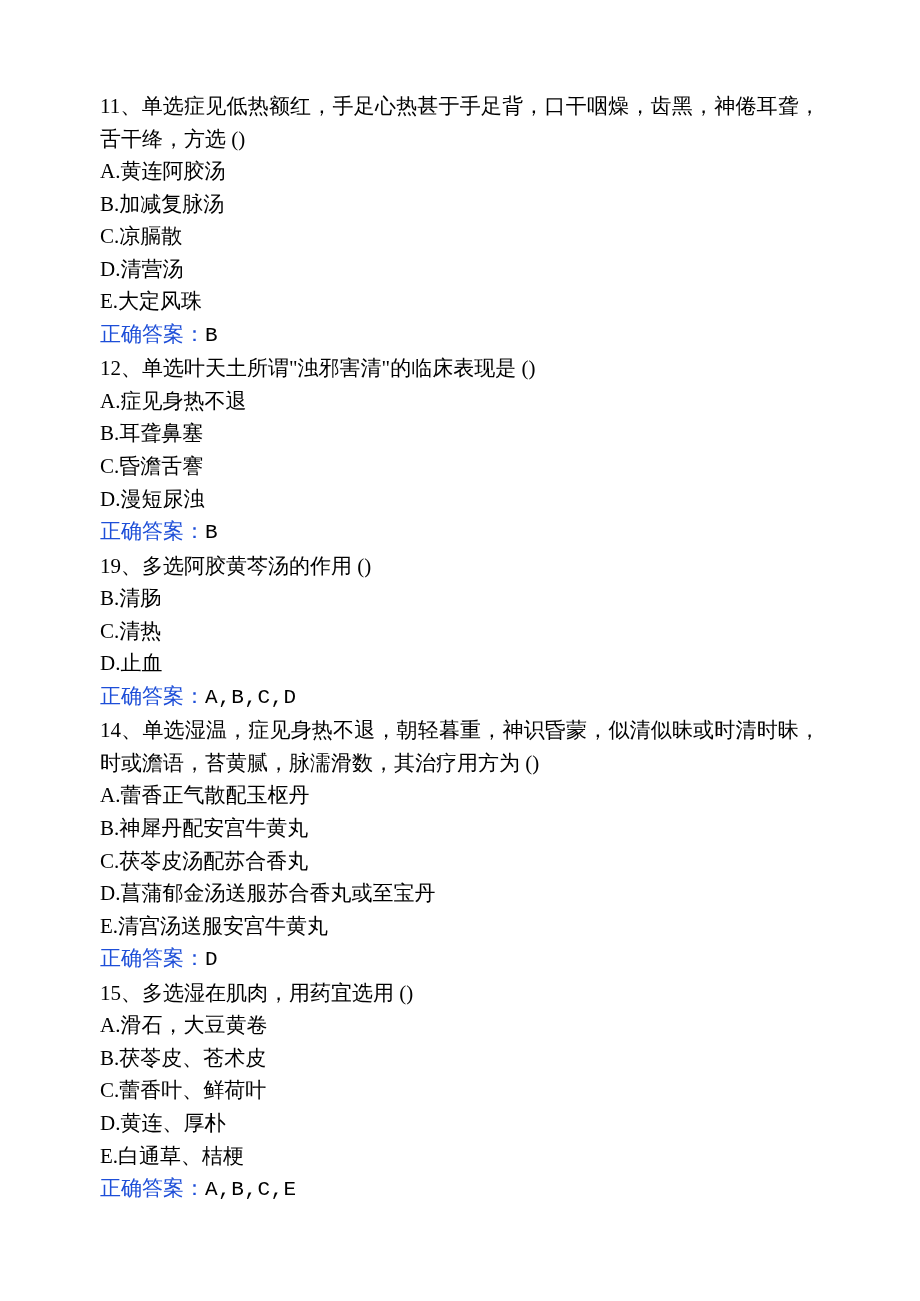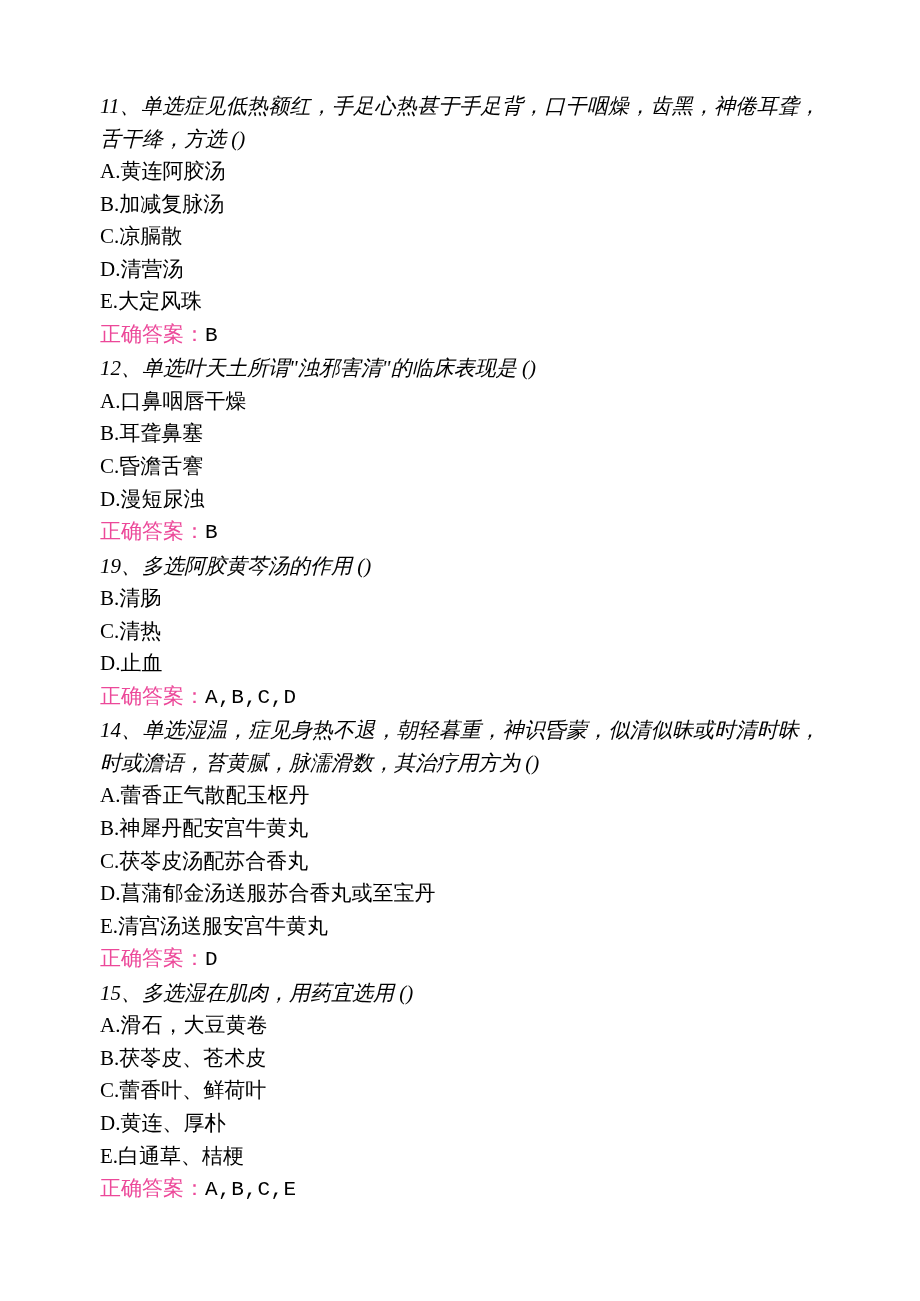--- a/index.html
+++ b/index.html
@@ -13,27 +13,26 @@
   }
   .page {
     width: 920px;
     min-height: 1301px;
     padding: 90px 100px 40px 100px;
     box-sizing: border-box;
   }
   .question {
     text-align: justify;
     text-justify: inter-ideograph;
-    font-style: italic;
   }
   .option {
     margin: 0;
   }
   .answer-label {
-    color: #ec4899;
+    color: #1d4ed8;
   }
   .answer-value {
     color: #000;
     font-family: "Courier New", monospace;
     letter-spacing: 0.5px;
   }
 </style>
 </head>
 <body>
 
@@ -44,21 +43,21 @@
     <div class="option">A.黄连阿胶汤</div>
     <div class="option">B.加减复脉汤</div>
     <div class="option">C.凉膈散</div>
     <div class="option">D.清营汤</div>
     <div class="option">E.大定风珠</div>
     <div><span class="answer-label">正确答案：</span><span class="answer-value">B</span></div>
   </div>
 
   <div>
     <div class="question"><span>12</span>、<span>单选</span><span>叶天土所谓"浊邪害清"的临床表现是 ()</span></div>
-    <div class="option">A.口鼻咽唇干燥</div>
+    <div class="option">A.症见身热不退</div>
     <div class="option">B.耳聋鼻塞</div>
     <div class="option">C.昏澹舌謇</div>
     <div class="option">D.漫短尿浊</div>
     <div><span class="answer-label">正确答案：</span><span class="answer-value">B</span></div>
   </div>
 
   <div>
     <div class="question"><span>19</span>、<span>多选</span><span>阿胶黄芩汤的作用 ()</span></div>
     <div class="option">B.清肠</div>
     <div class="option">C.清热</div>

